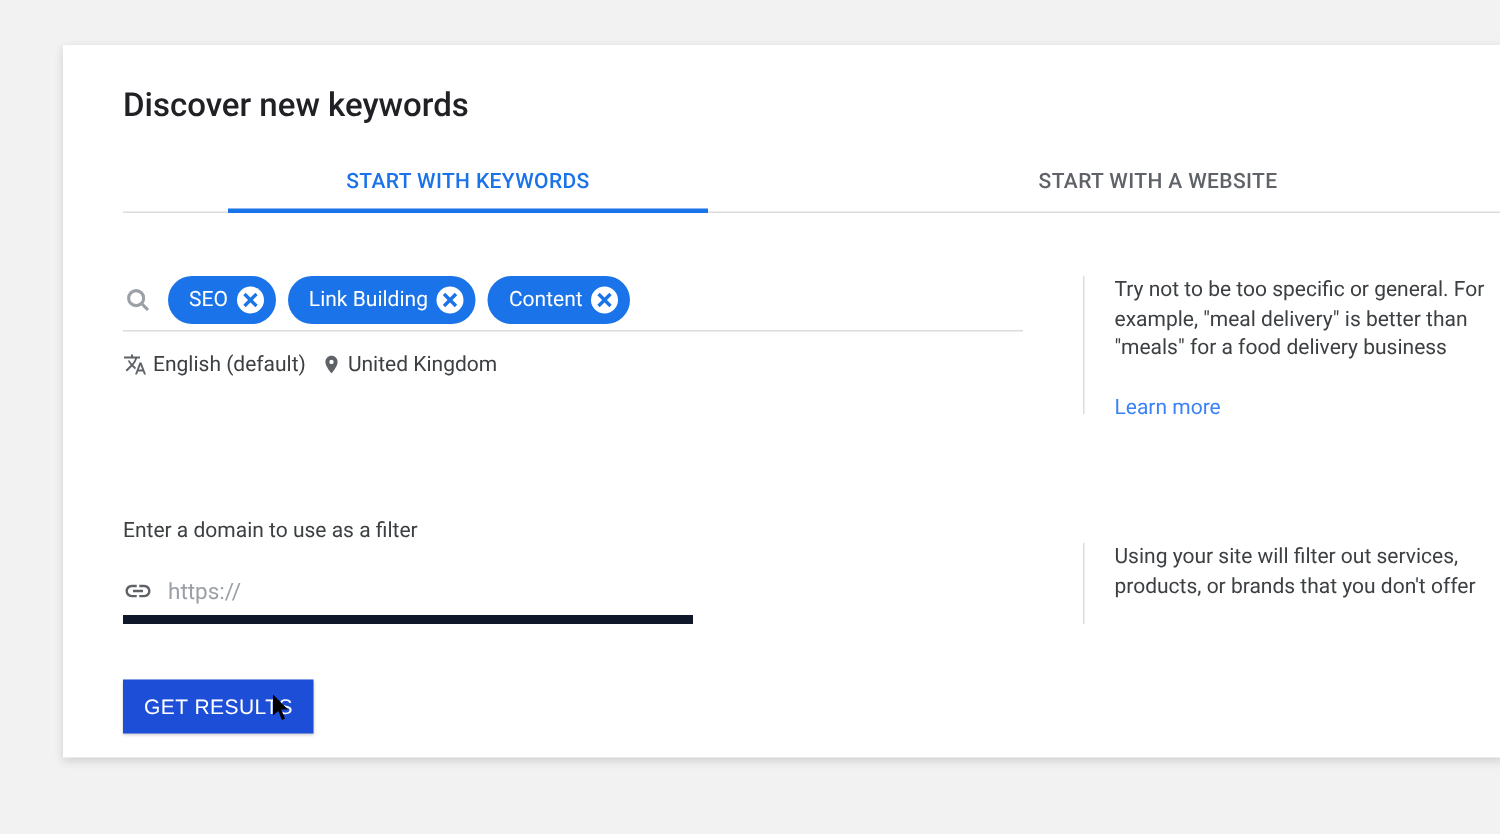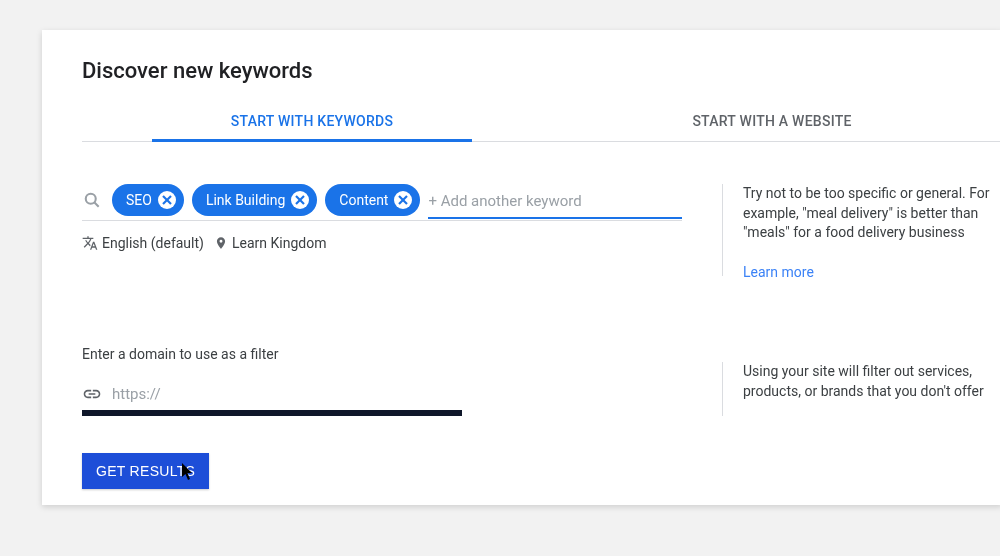--- a/index.html
+++ b/index.html
@@ -242,39 +242,38 @@
         <span class="chip">
           <span class="chip-label">Content</span>
           <span class="chip-close">
             <svg width="10" height="10" viewBox="0 0 10 10">
                 <line x1="1" y1="1" x2="9" y2="9" stroke="#1a73e8" stroke-width="2.2"></line>
                 <line x1="9" y1="1" x2="1" y2="9" stroke="#1a73e8" stroke-width="2.2"></line>
               </svg>
           </span>
         </span>
 
-        <span class="add-keyword">+ Add another keyword</span>
       </div>
 
       <div class="lang-loc-row">
         <span class="lang-loc-item">
           <span>
             <svg width="16" height="16" viewBox="0 0 24 24" fill="#5f6368">
                 <path d="M12.87 15.07l-2.54-2.51.03-.03A17.52 17.52 0 0 0 14.07 6H17V4h-7V2H8v2H1v2h11.17C11.5 7.92 10.44 9.75 9 11.35 8.07 10.32 7.3 9.19 6.69 8h-2c.73 1.63 1.73 3.17 2.98 4.56l-5.09 5.02L4 19l5-5 3.11 3.11.76-2.04zM18.5 10h-2L12 22h2l1.12-3h4.75L21 22h2l-4.5-12zm-2.62 7l1.62-4.33L19.12 17h-3.24z"></path>
               </svg>
           </span>
           <span>English (default)</span>
         </span>
         <span class="lang-loc-item">
           <span>
             <svg width="14" height="14" viewBox="0 0 24 24" fill="#5f6368">
                 <path d="M12 2C8.13 2 5 5.13 5 9c0 5.25 7 13 7 13s7-7.75 7-13c0-3.87-3.13-7-7-7zm0 9.5a2.5 2.5 0 1 1 0-5 2.5 2.5 0 0 1 0 5z"></path>
               </svg>
           </span>
-          <span>Learn Kingdom</span>
+          <span>United Kingdom</span>
         </span>
       </div>
     </div>
 
     <div class="right-col">
       <div>Try not to be too specific or general. For example, "meal delivery" is better than "meals" for a food delivery business</div>
       <span class="learn-more">Learn more</span>
     </div>
   </div>
 

